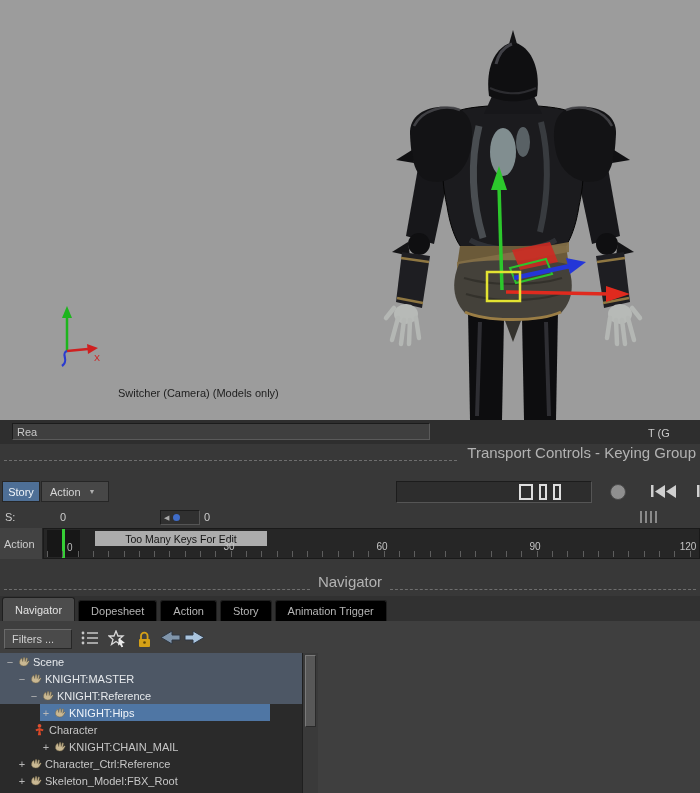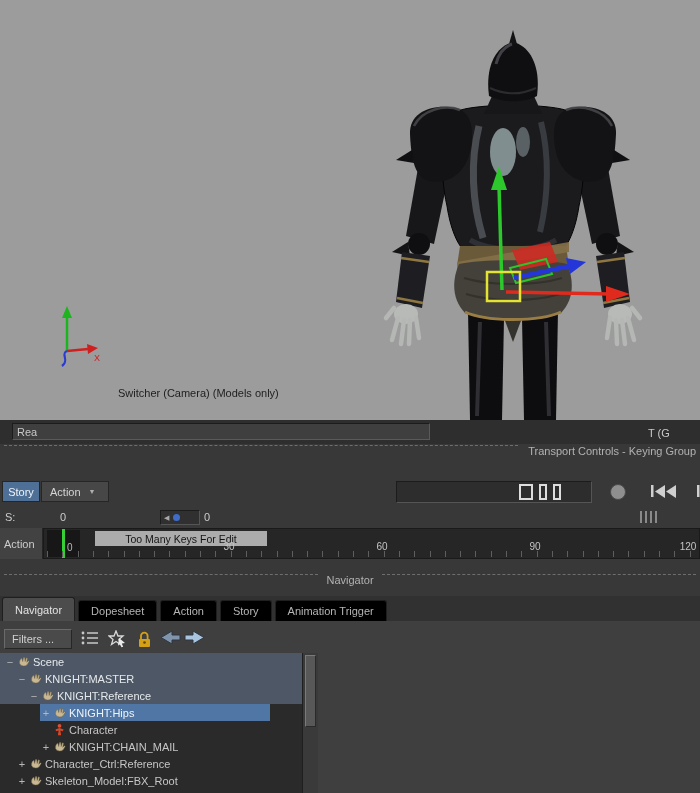--- a/index.html
+++ b/index.html
@@ -9,21 +9,21 @@
   .abs{position:absolute}
   
   .viewport{left:0;top:0;width:700px;height:420px;background:#9c9c9c}
   .switcher{color:#1e1e1e;font-size:11px}
   
   .fieldstrip{left:0;top:420px;width:700px;height:24px;background:#2e2e2e}
   .status-input{position:absolute;left:12px;top:3px;width:418px;height:17px;background:#3f3f3f;
     border:1px solid;border-color:#1c1c1c #5a5a5a #5a5a5a #1c1c1c;color:#c9c9c9;font-size:11px;
     padding:0 4px;font-family:"Liberation Sans",sans-serif}
   
-  .sep{display:flex;align-items:flex-start;font-size:11px;color:#b2b2b2;white-space:nowrap}
+  .sep{display:flex;align-items:flex-end;font-size:15px;color:#b2b2b2;white-space:nowrap}
   .dash{flex:1;border-top:1px dashed #6e6e6e;height:0}
   
   .tp-btn{position:absolute;height:21px;display:flex;align-items:center;padding:0 8px;
     font-size:11px;color:#d6d6d6;background:#474747;border:1px solid #262626}
   .story{background:#4e6f96;color:#eef3f8;justify-content:center}
   .dd-arrow{font-size:7px;color:#b0b0b0;margin-left:8px}
   .disp{position:absolute;background:#2d2d2d;border:1px solid;border-color:#1c1c1c #555 #555 #1c1c1c;
     display:flex;align-items:center;justify-content:flex-end;gap:6px;padding-right:30px}
   .sq{width:14px;height:16px;border:2px solid #dedede}
   .vr{width:8px;height:16px;border:2px solid #dedede}
@@ -310,21 +310,21 @@
       </div>
       <div class="trow" style="padding-left:40px">
         <span class="rowhl active">
           <span class="exp">+</span>
           <svg class="ticon">
               <use href="#ic-hand"></use>
             </svg>
           <span>KNIGHT:Hips</span>
         </span>
       </div>
-      <div class="trow" style="padding-left:52px">
+      <div class="trow" style="padding-left:32px">
         <svg class="ticon">
             <use href="#ic-character"></use>
           </svg>
         <span>Character</span>
       </div>
       <div class="trow" style="padding-left:40px">
         <span class="exp">+</span>
         <svg class="ticon">
             <use href="#ic-hand"></use>
           </svg>

